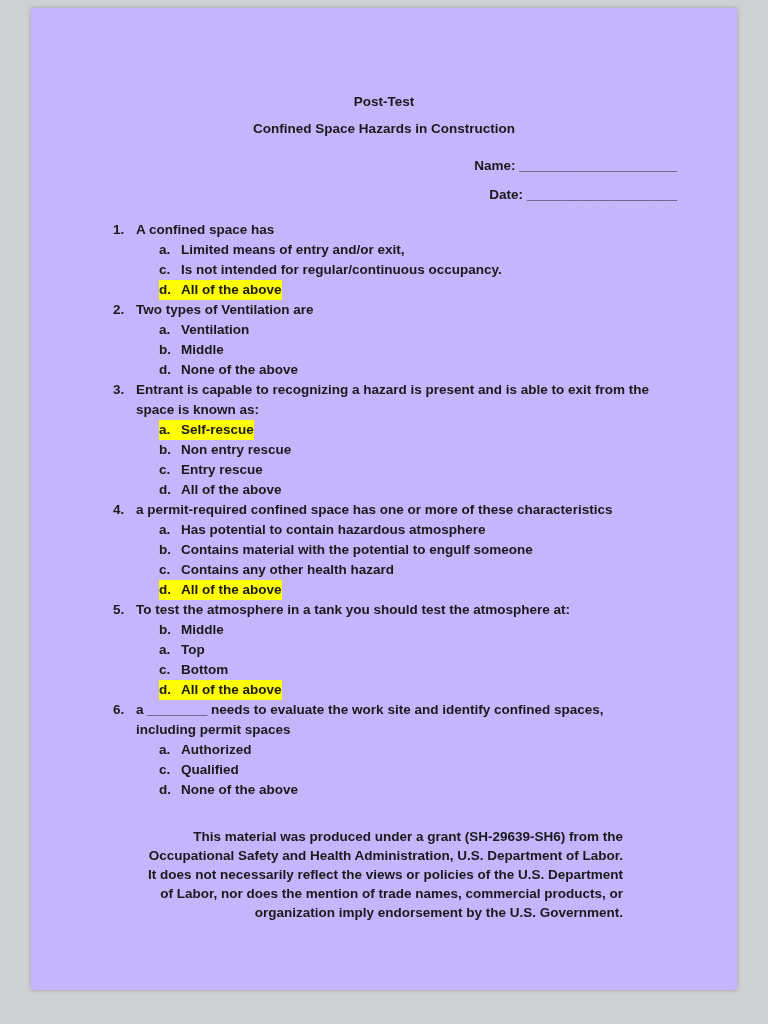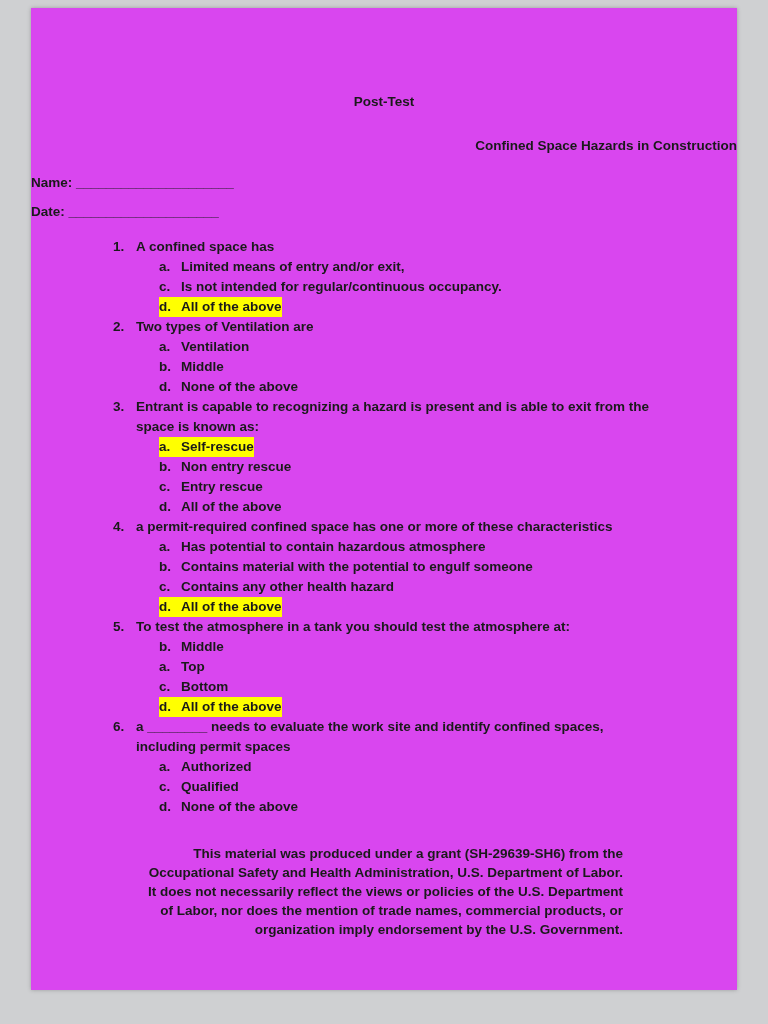--- a/index.html
+++ b/index.html
@@ -13,39 +13,39 @@
     background: #cfd0d2;
   }
   .viewer {
     width: 768px;
     height: 1024px;
     padding: 8px 31px 34px 31px;
   }
   .page {
     width: 706px;
     height: 982px;
-    background: #d946ef;
+    background: #c4b5fd;
     box-shadow: 0 0 4px rgba(0,0,0,0.25);
     color: #1a1a1a;
     font-weight: 700;
     font-size: 13.5px;
     overflow: hidden;
   }
   .doc-title {
     text-align: center;
     margin-top: 84px;
     line-height: 20px;
   }
   .doc-subtitle {
-    text-align: right;
-    margin-top: 24px;
+    text-align: center;
+    margin-top: 7px;
     line-height: 20px;
   }
   .name-date {
-    text-align: left;
+    text-align: right;
     padding-right: 60px;
     margin-top: 12px;
   }
   .name-date div {
     line-height: 29px;
   }
   .questions {
     margin-top: 11px;
     padding-left: 82px;
     padding-right: 70px;

